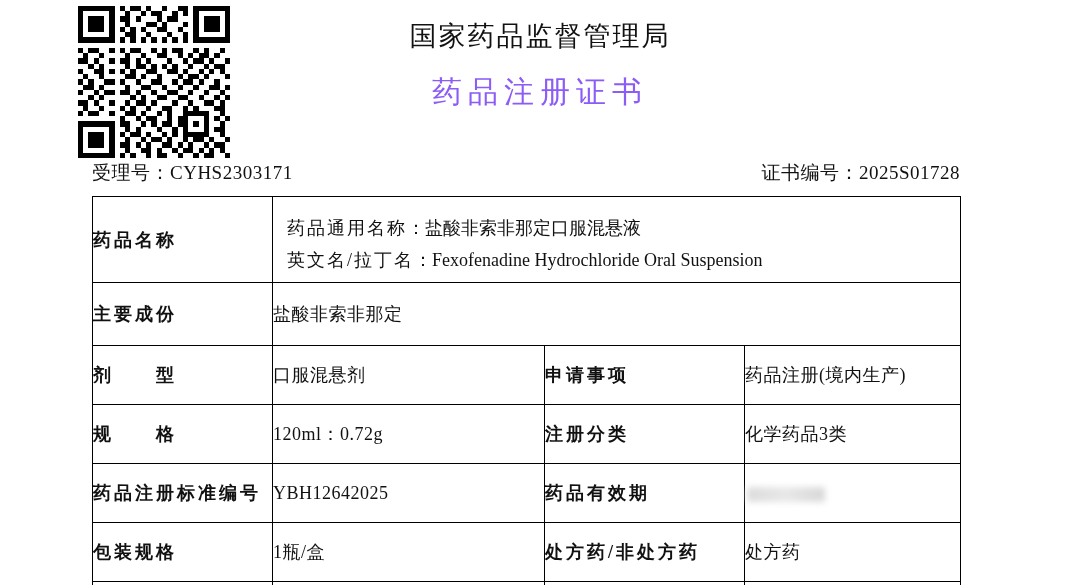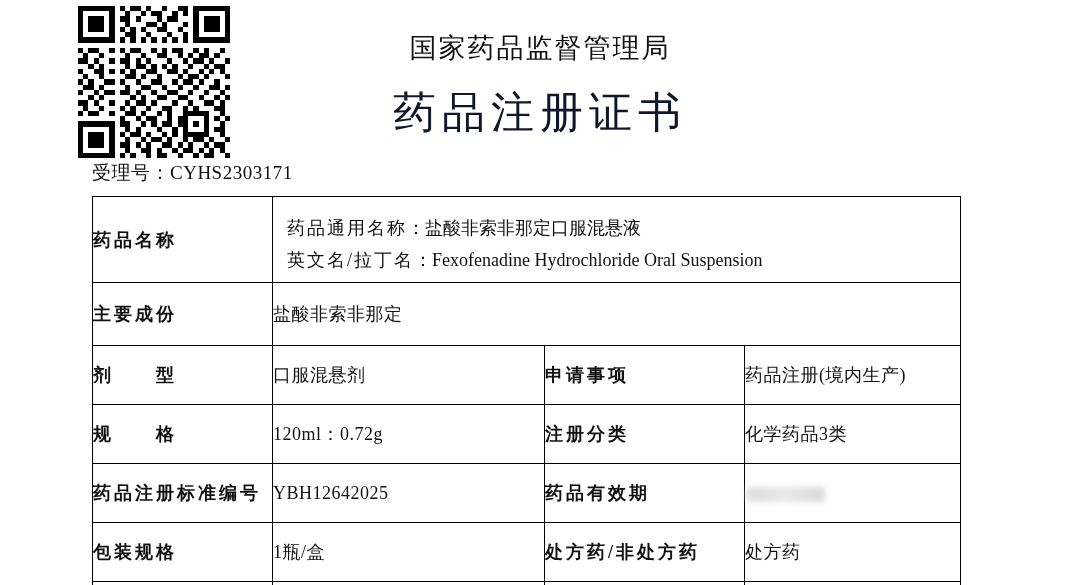--- a/index.html
+++ b/index.html
@@ -30,38 +30,38 @@
     top: 6px;
     width: 152px;
     height: 152px;
   }
   .qr-wrap svg { display: block; }
 
   
   .header {
     position: absolute;
     left: 0;
-    top: 12px;
+    top: 0;
     width: 1080px;
     text-align: center;
     padding-top: 18px;
   }
   .agency {
     font-family: "Liberation Serif", serif;
     font-size: 27px;
     letter-spacing: 2px;
     color: #111;
     font-weight: 400;
   }
   .cert-title {
     margin-top: 18px;
     font-family: "Liberation Serif", serif;
-    font-size: 43px;
+    font-size: 30px;
     letter-spacing: 6px;
-    color: #0f172a;
+    color: #8b5cf6;
     font-weight: 400;
   }
 
   
   .ref-row {
     position: absolute;
     left: 92px;
     top: 160px;
     width: 868px;
     display: flex;
@@ -387,20 +387,23 @@
 
   <div class="header">
     <div class="agency">国家药品监督管理局</div>
     <div class="cert-title">药品注册证书</div>
   </div>
 
   <div class="ref-row">
     <div class="ref-left">
       <span>受理号：</span><span>CYHS2303171</span>
     </div>
+    <div class="ref-right">
+      <span>证书编号：</span><span>2025S01728</span>
+    </div>
   </div>
 
   <table class="tbl">
     <colgroup>
       <col class="col-a">
         <col class="col-b">
         <col class="col-c">
         <col class="col-d">
     </colgroup>
     <tbody>

